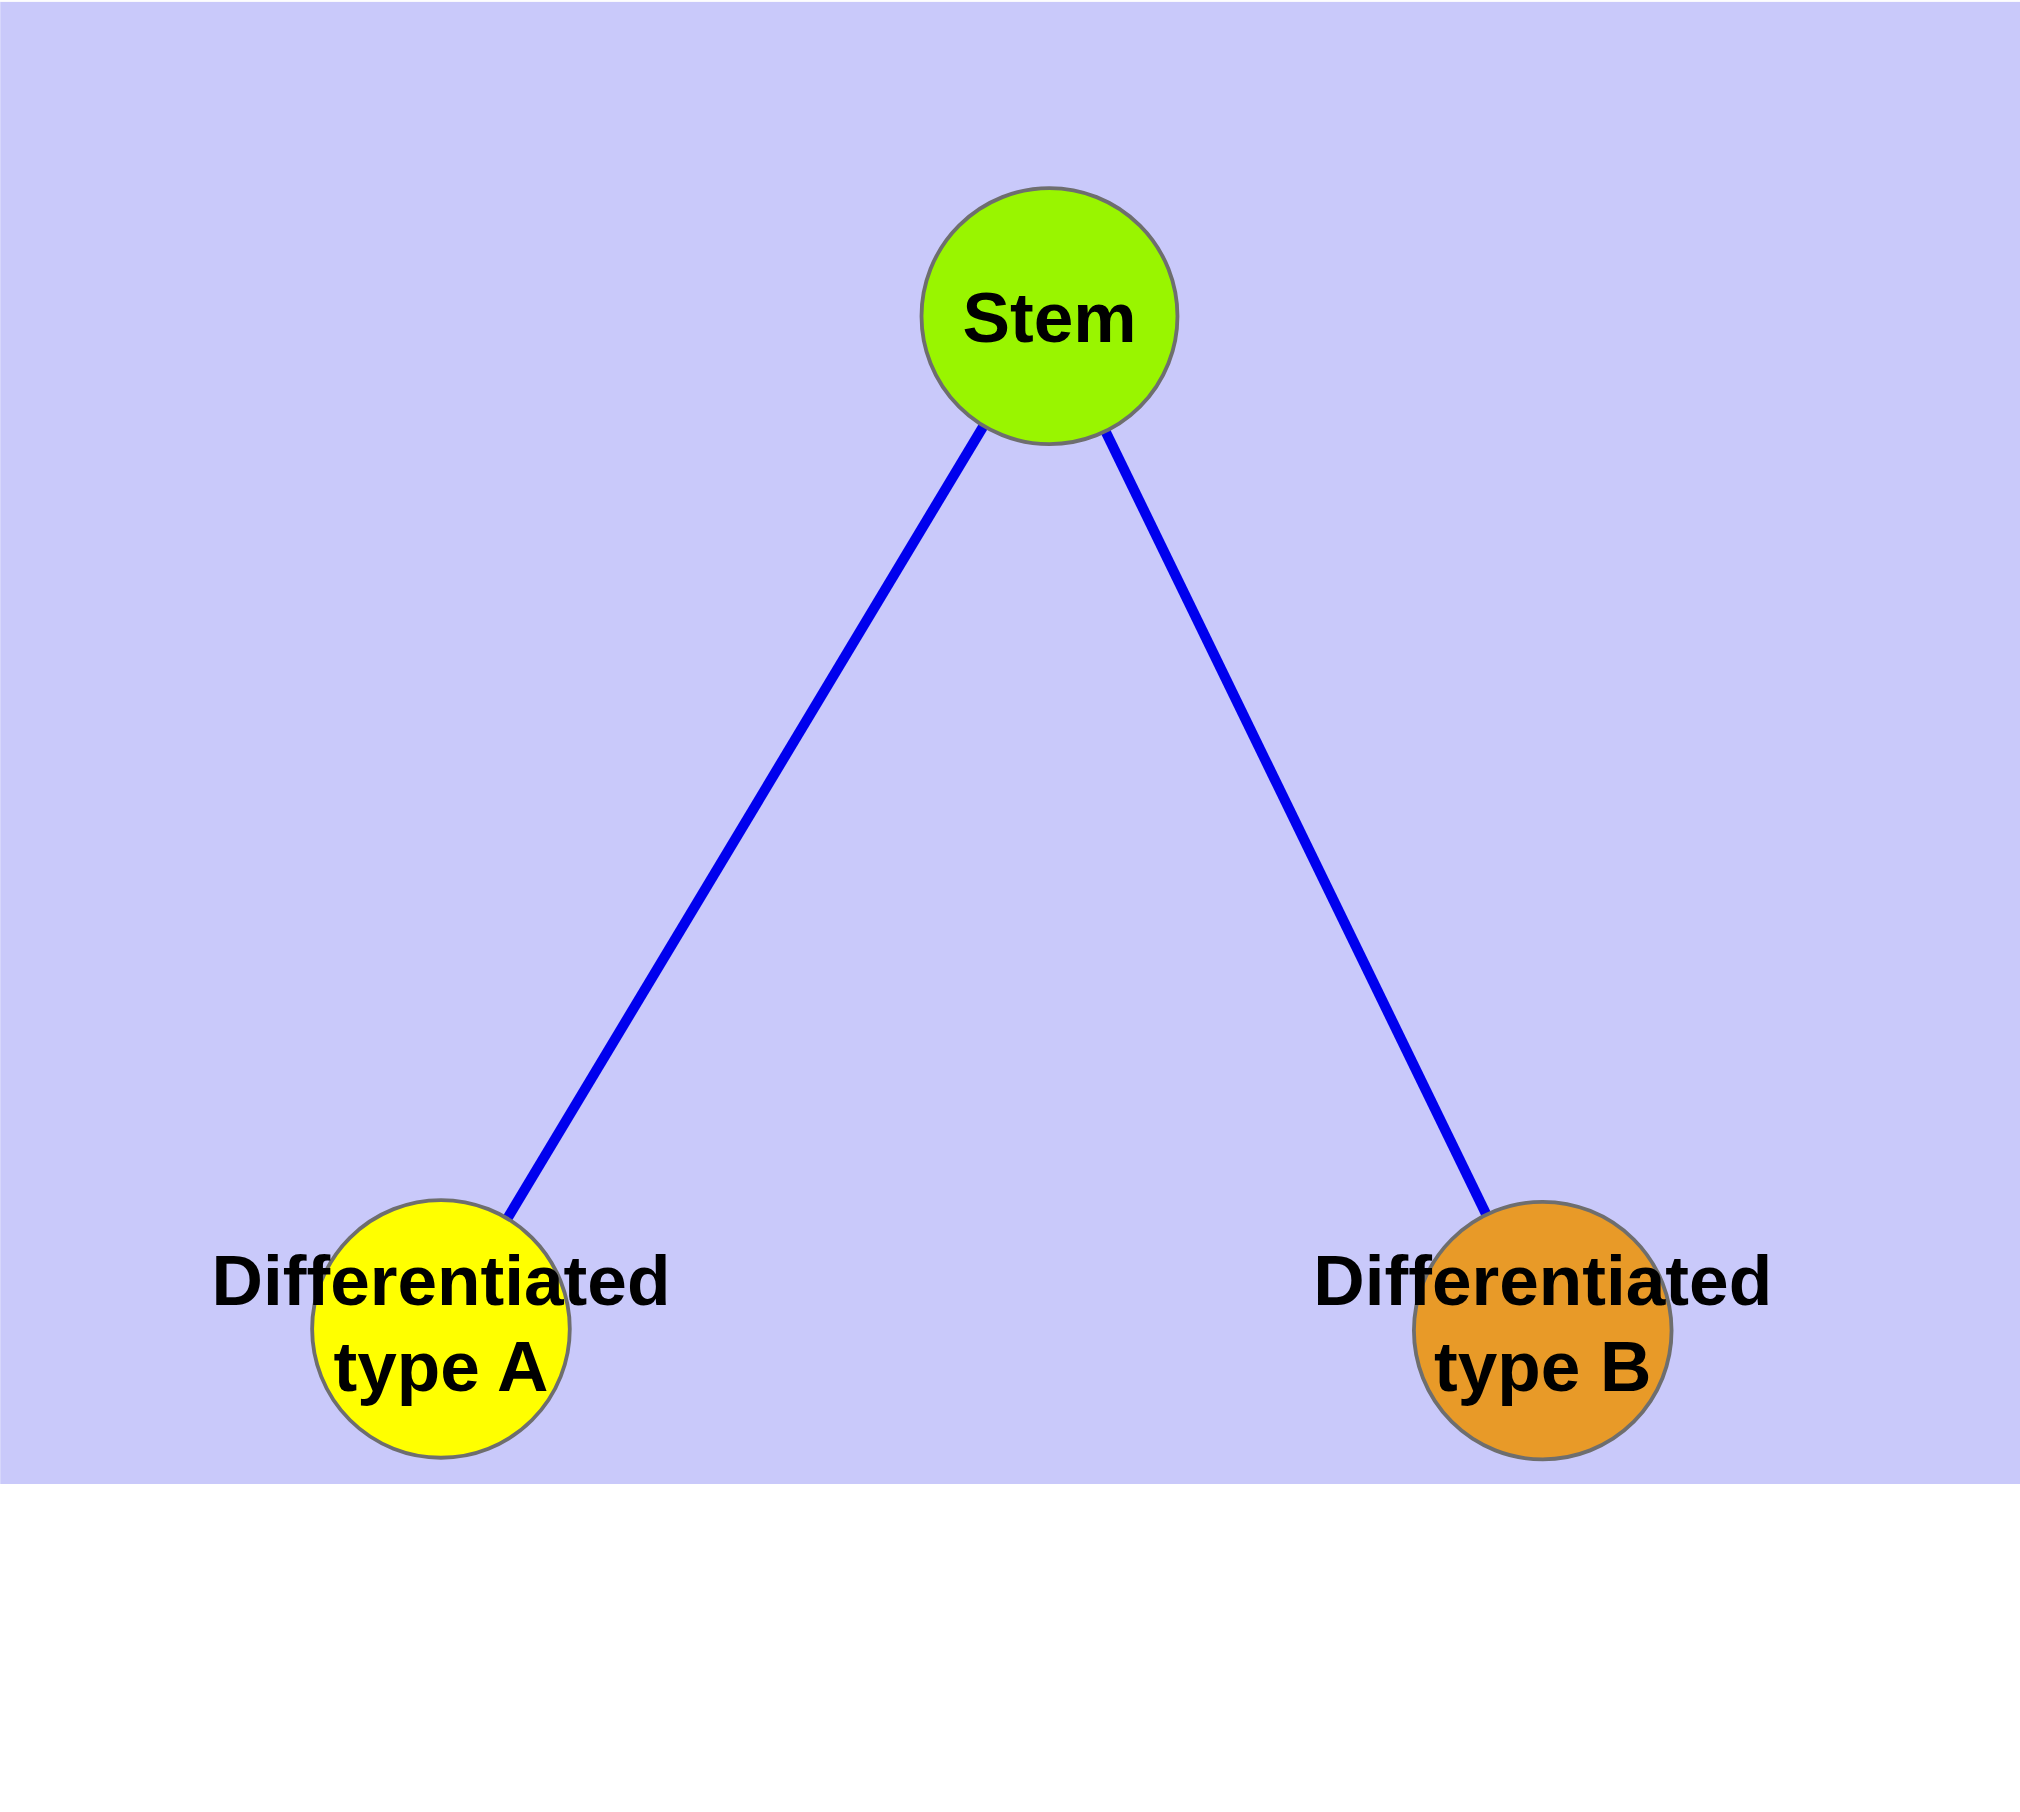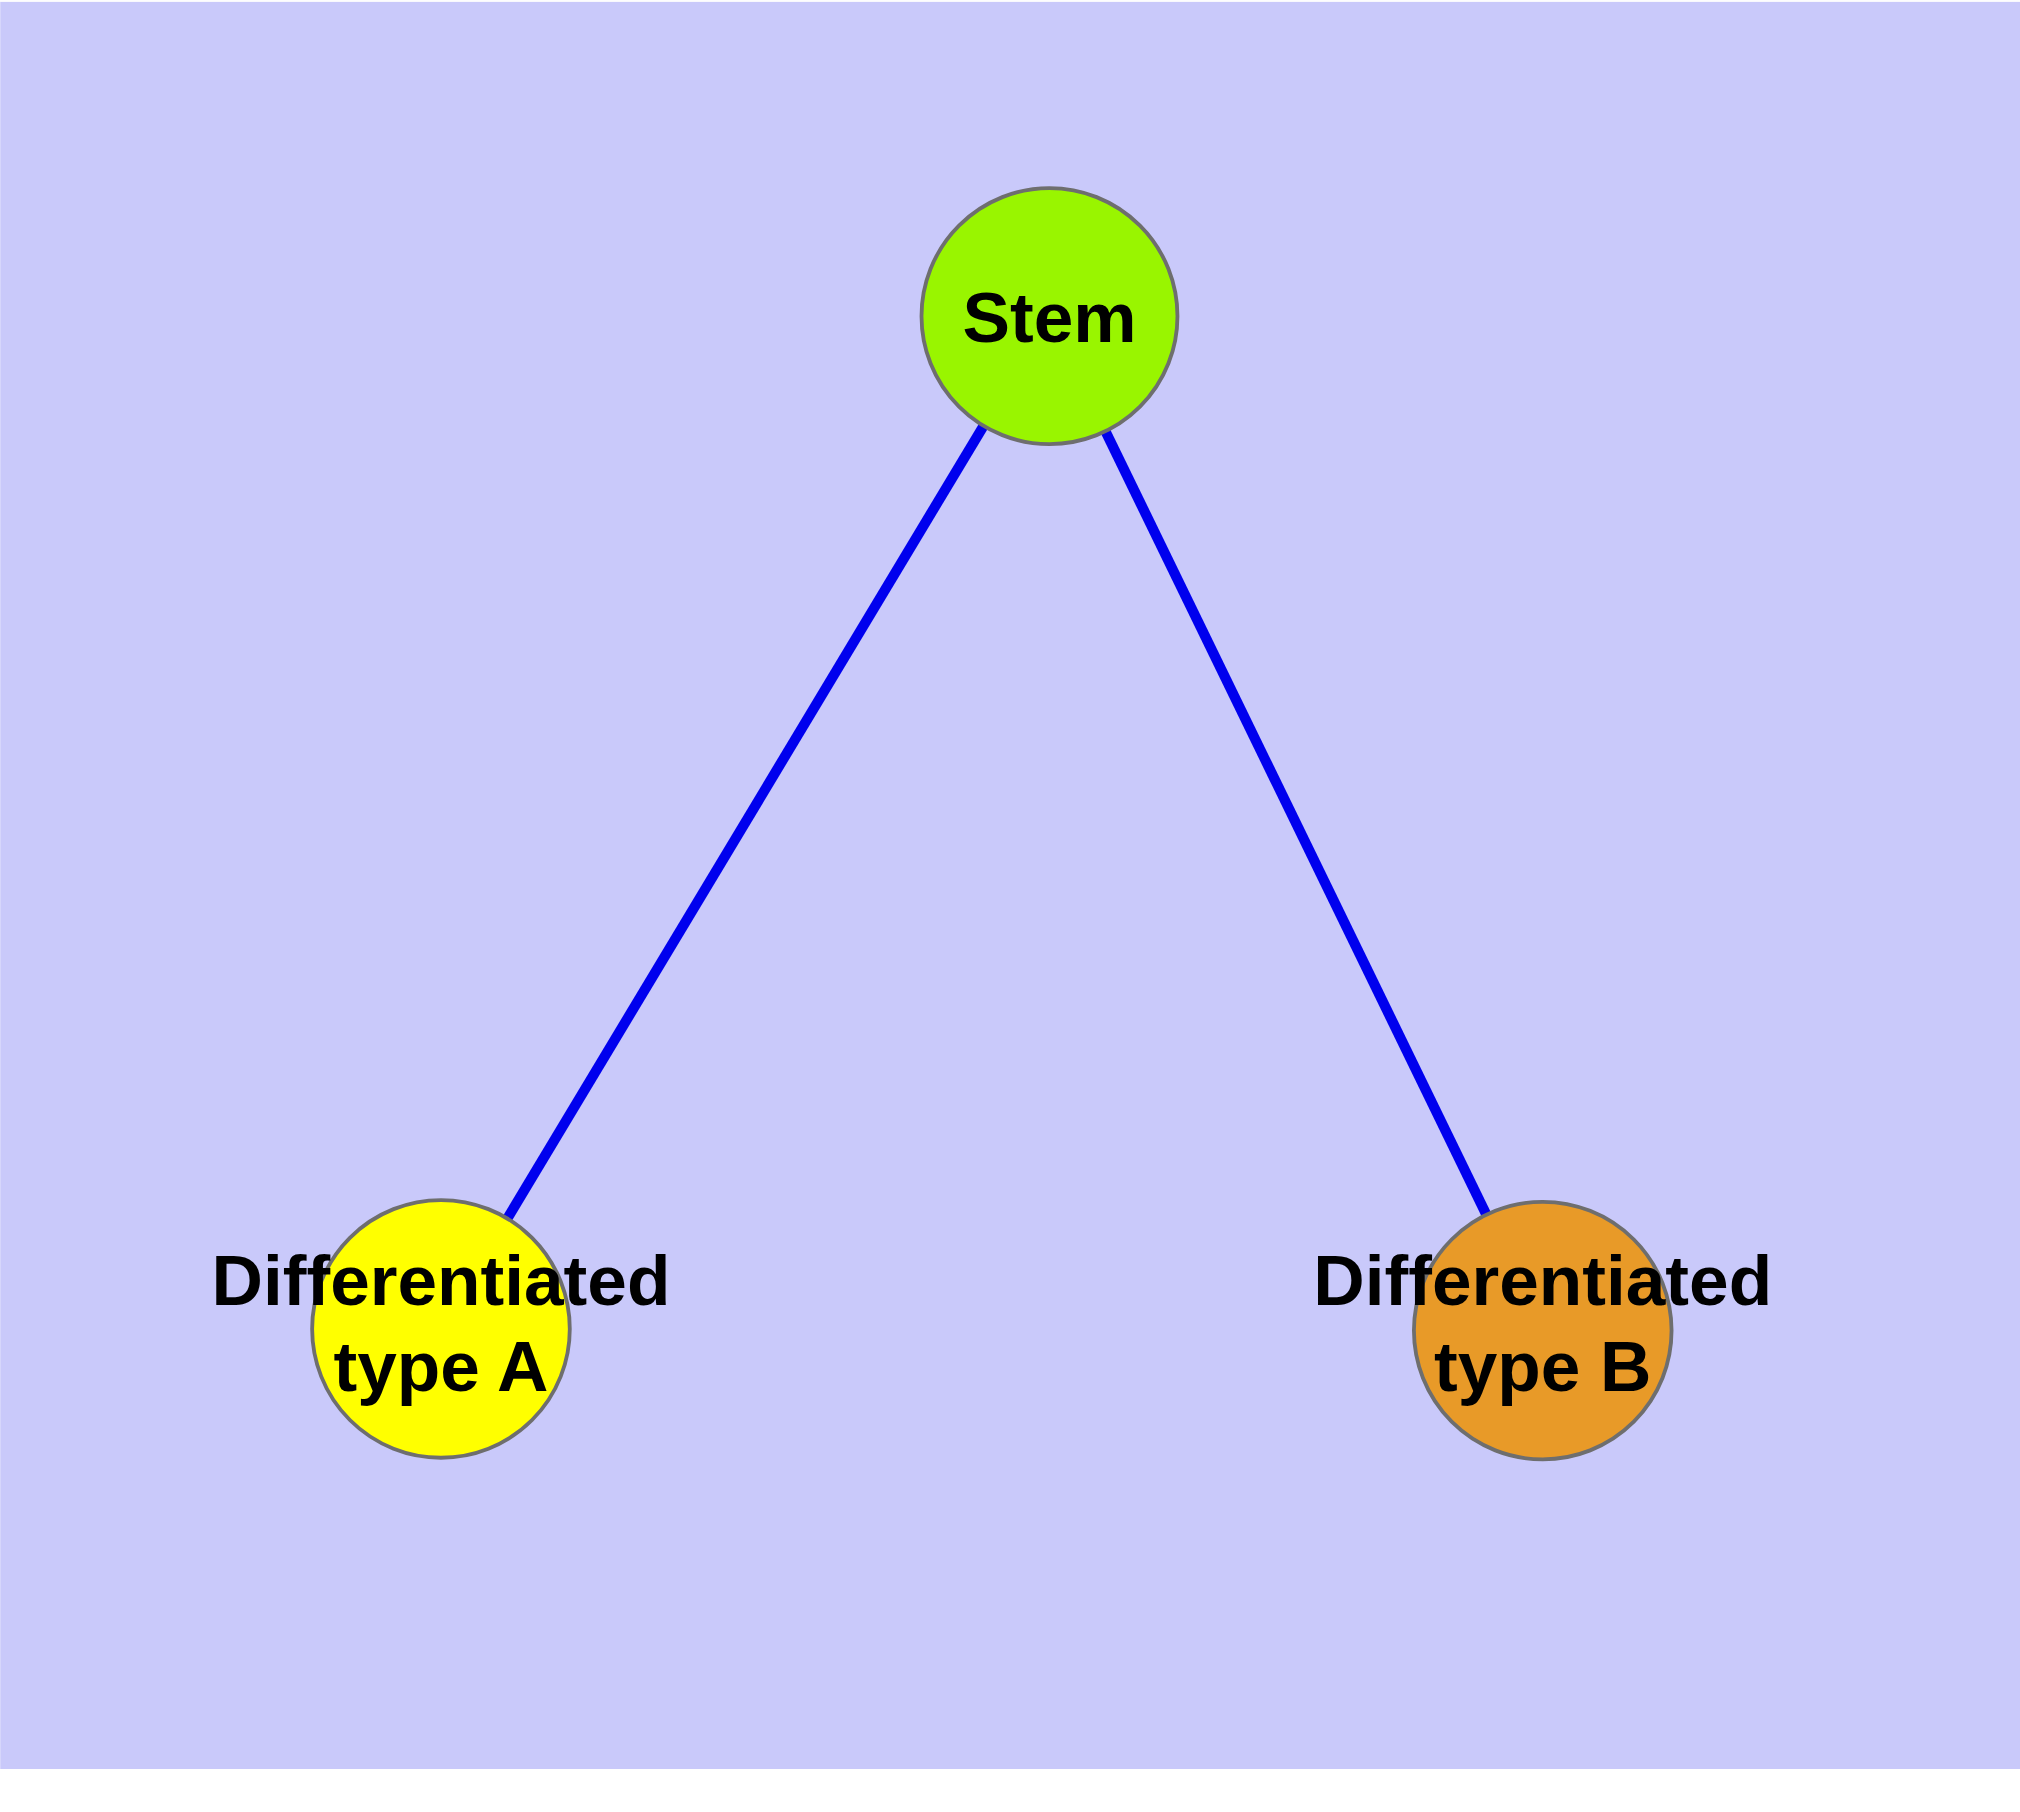--- a/index.html
+++ b/index.html
@@ -2,21 +2,21 @@
 <html style="font-size:13.6px"><head>
 <meta charset="utf-8">
 <style>
   html, body {
     margin: 0;
     padding: 0;
     background: #ffffff;
   }
   .canvas-wrap {
     width: 2021px;
-    height: 1769px;
+    height: 1484px;
     overflow: hidden;
   }
   svg text {
     font-family: "Liberation Sans", "DejaVu Sans", sans-serif;
     font-weight: bold;
     font-size: 84px;
     text-anchor: middle;
   }
   svg line {
     stroke-linecap: butt;

